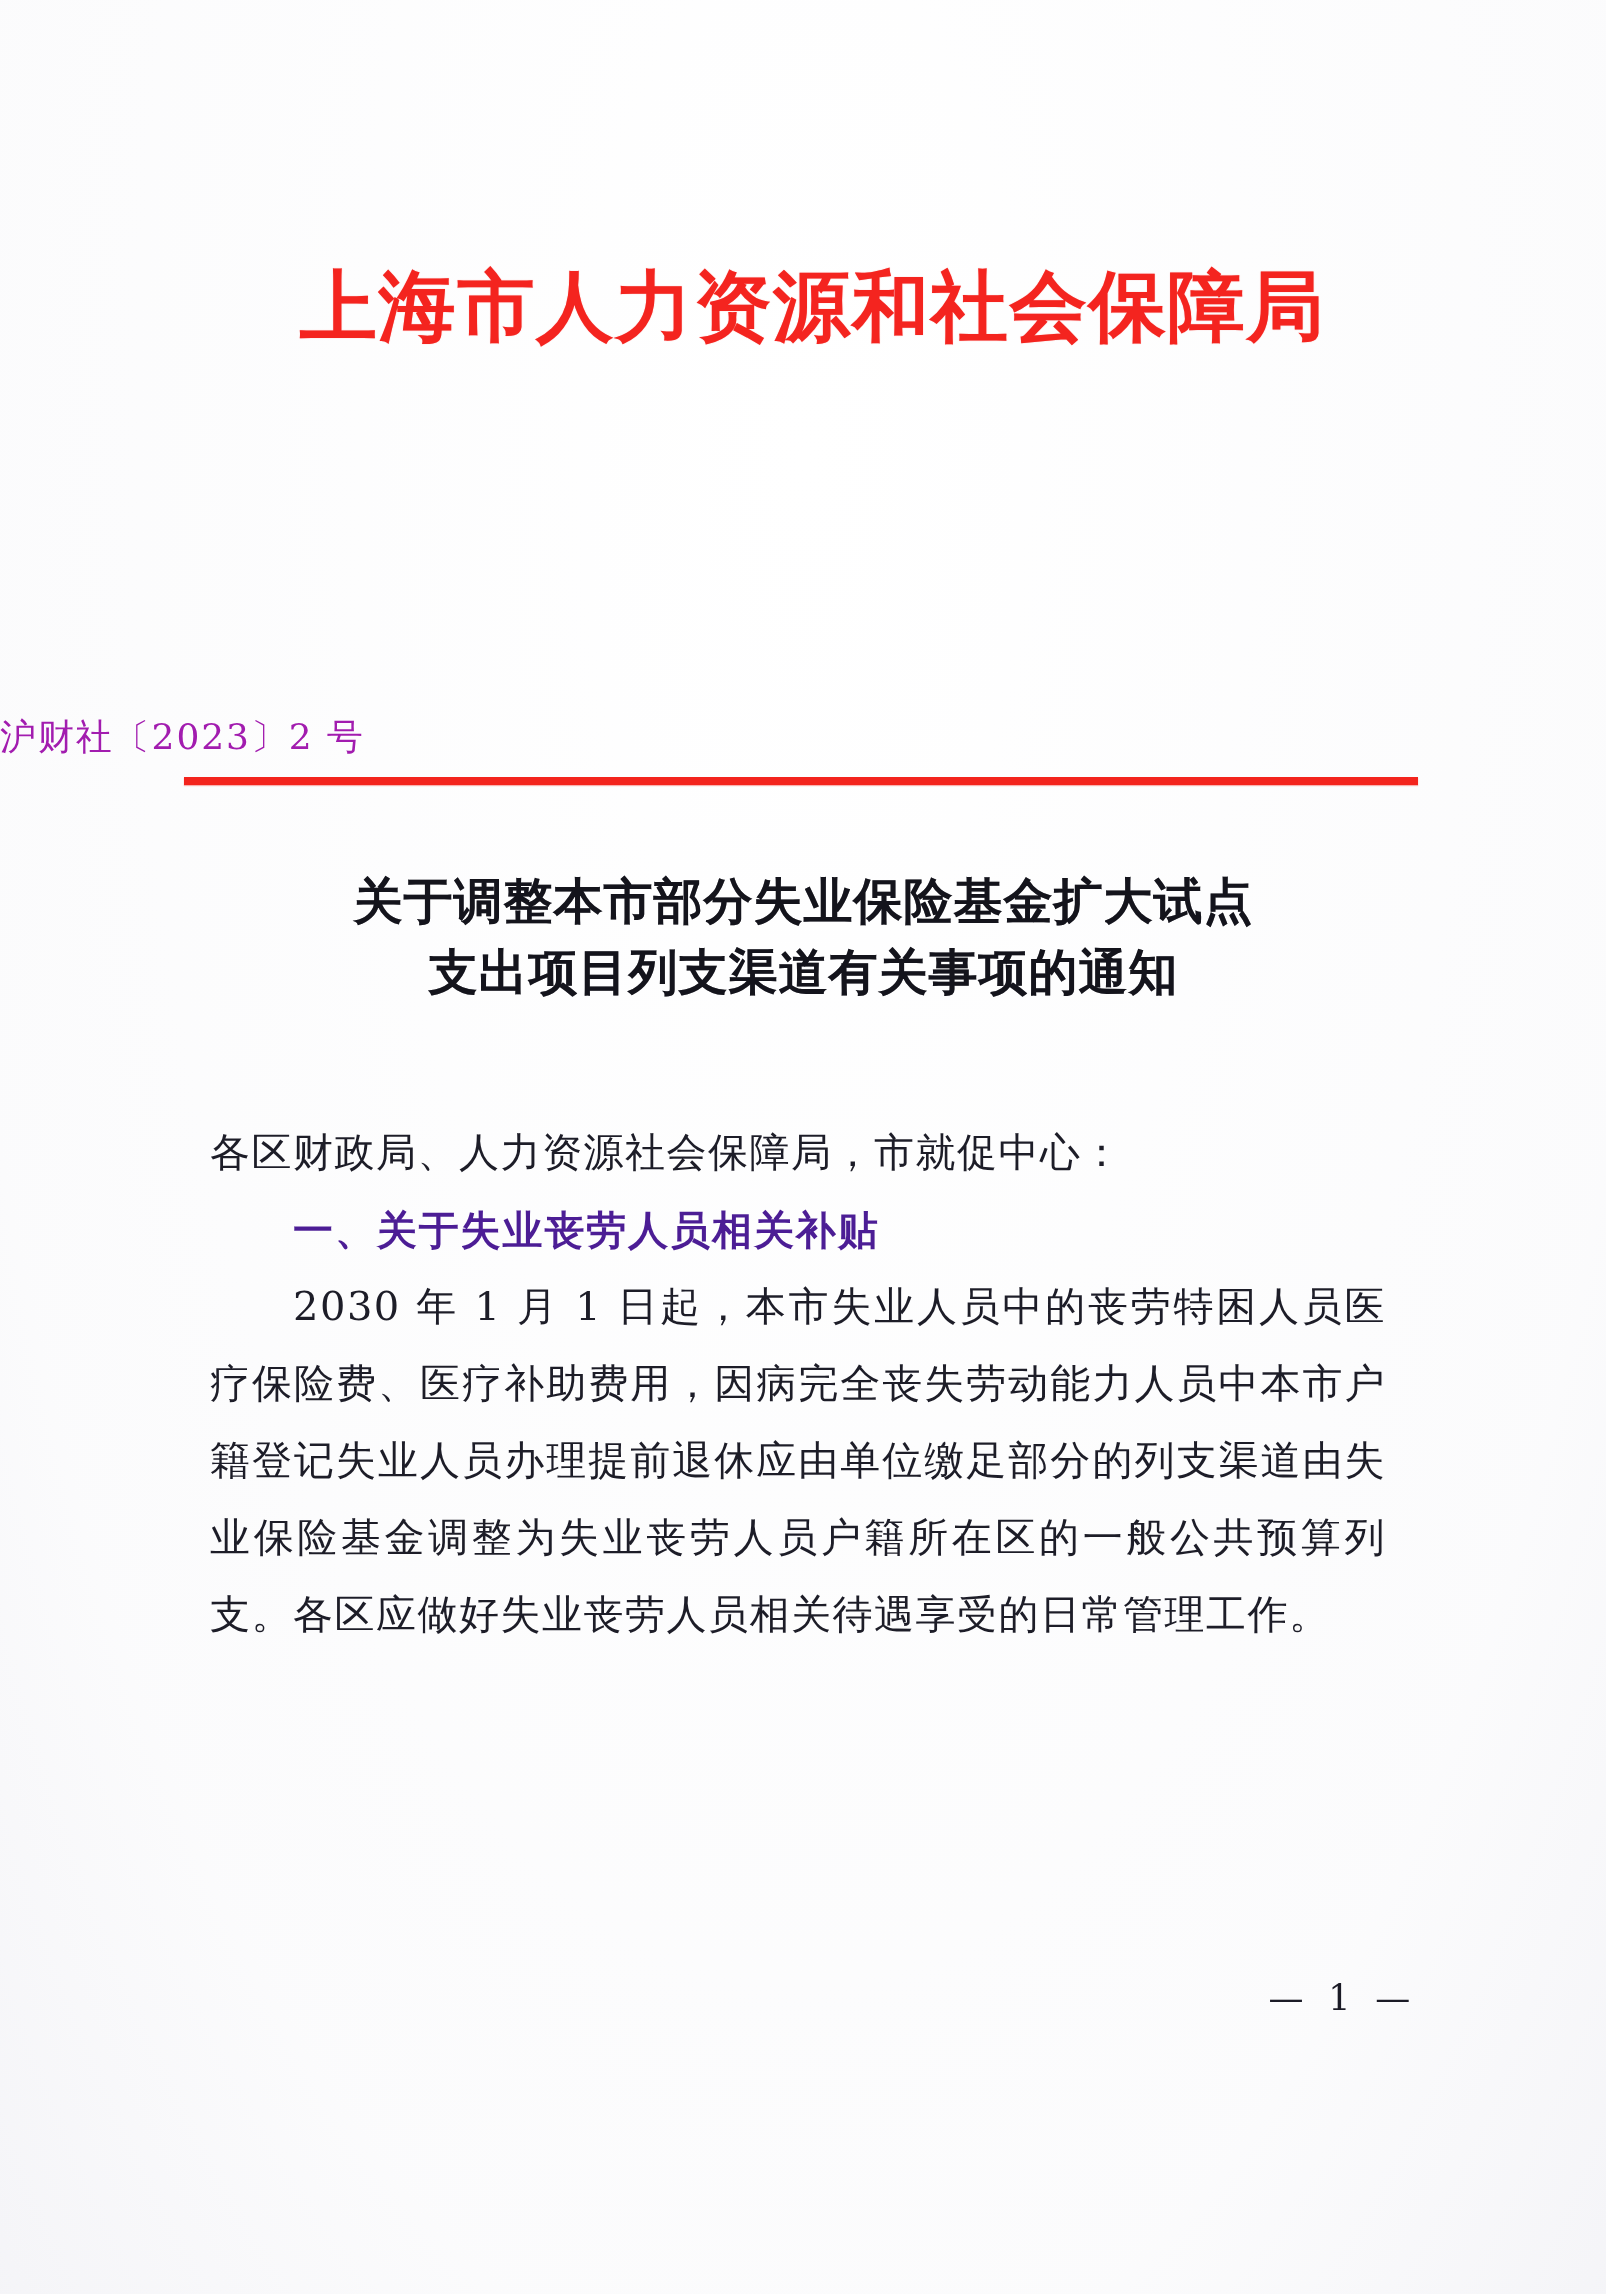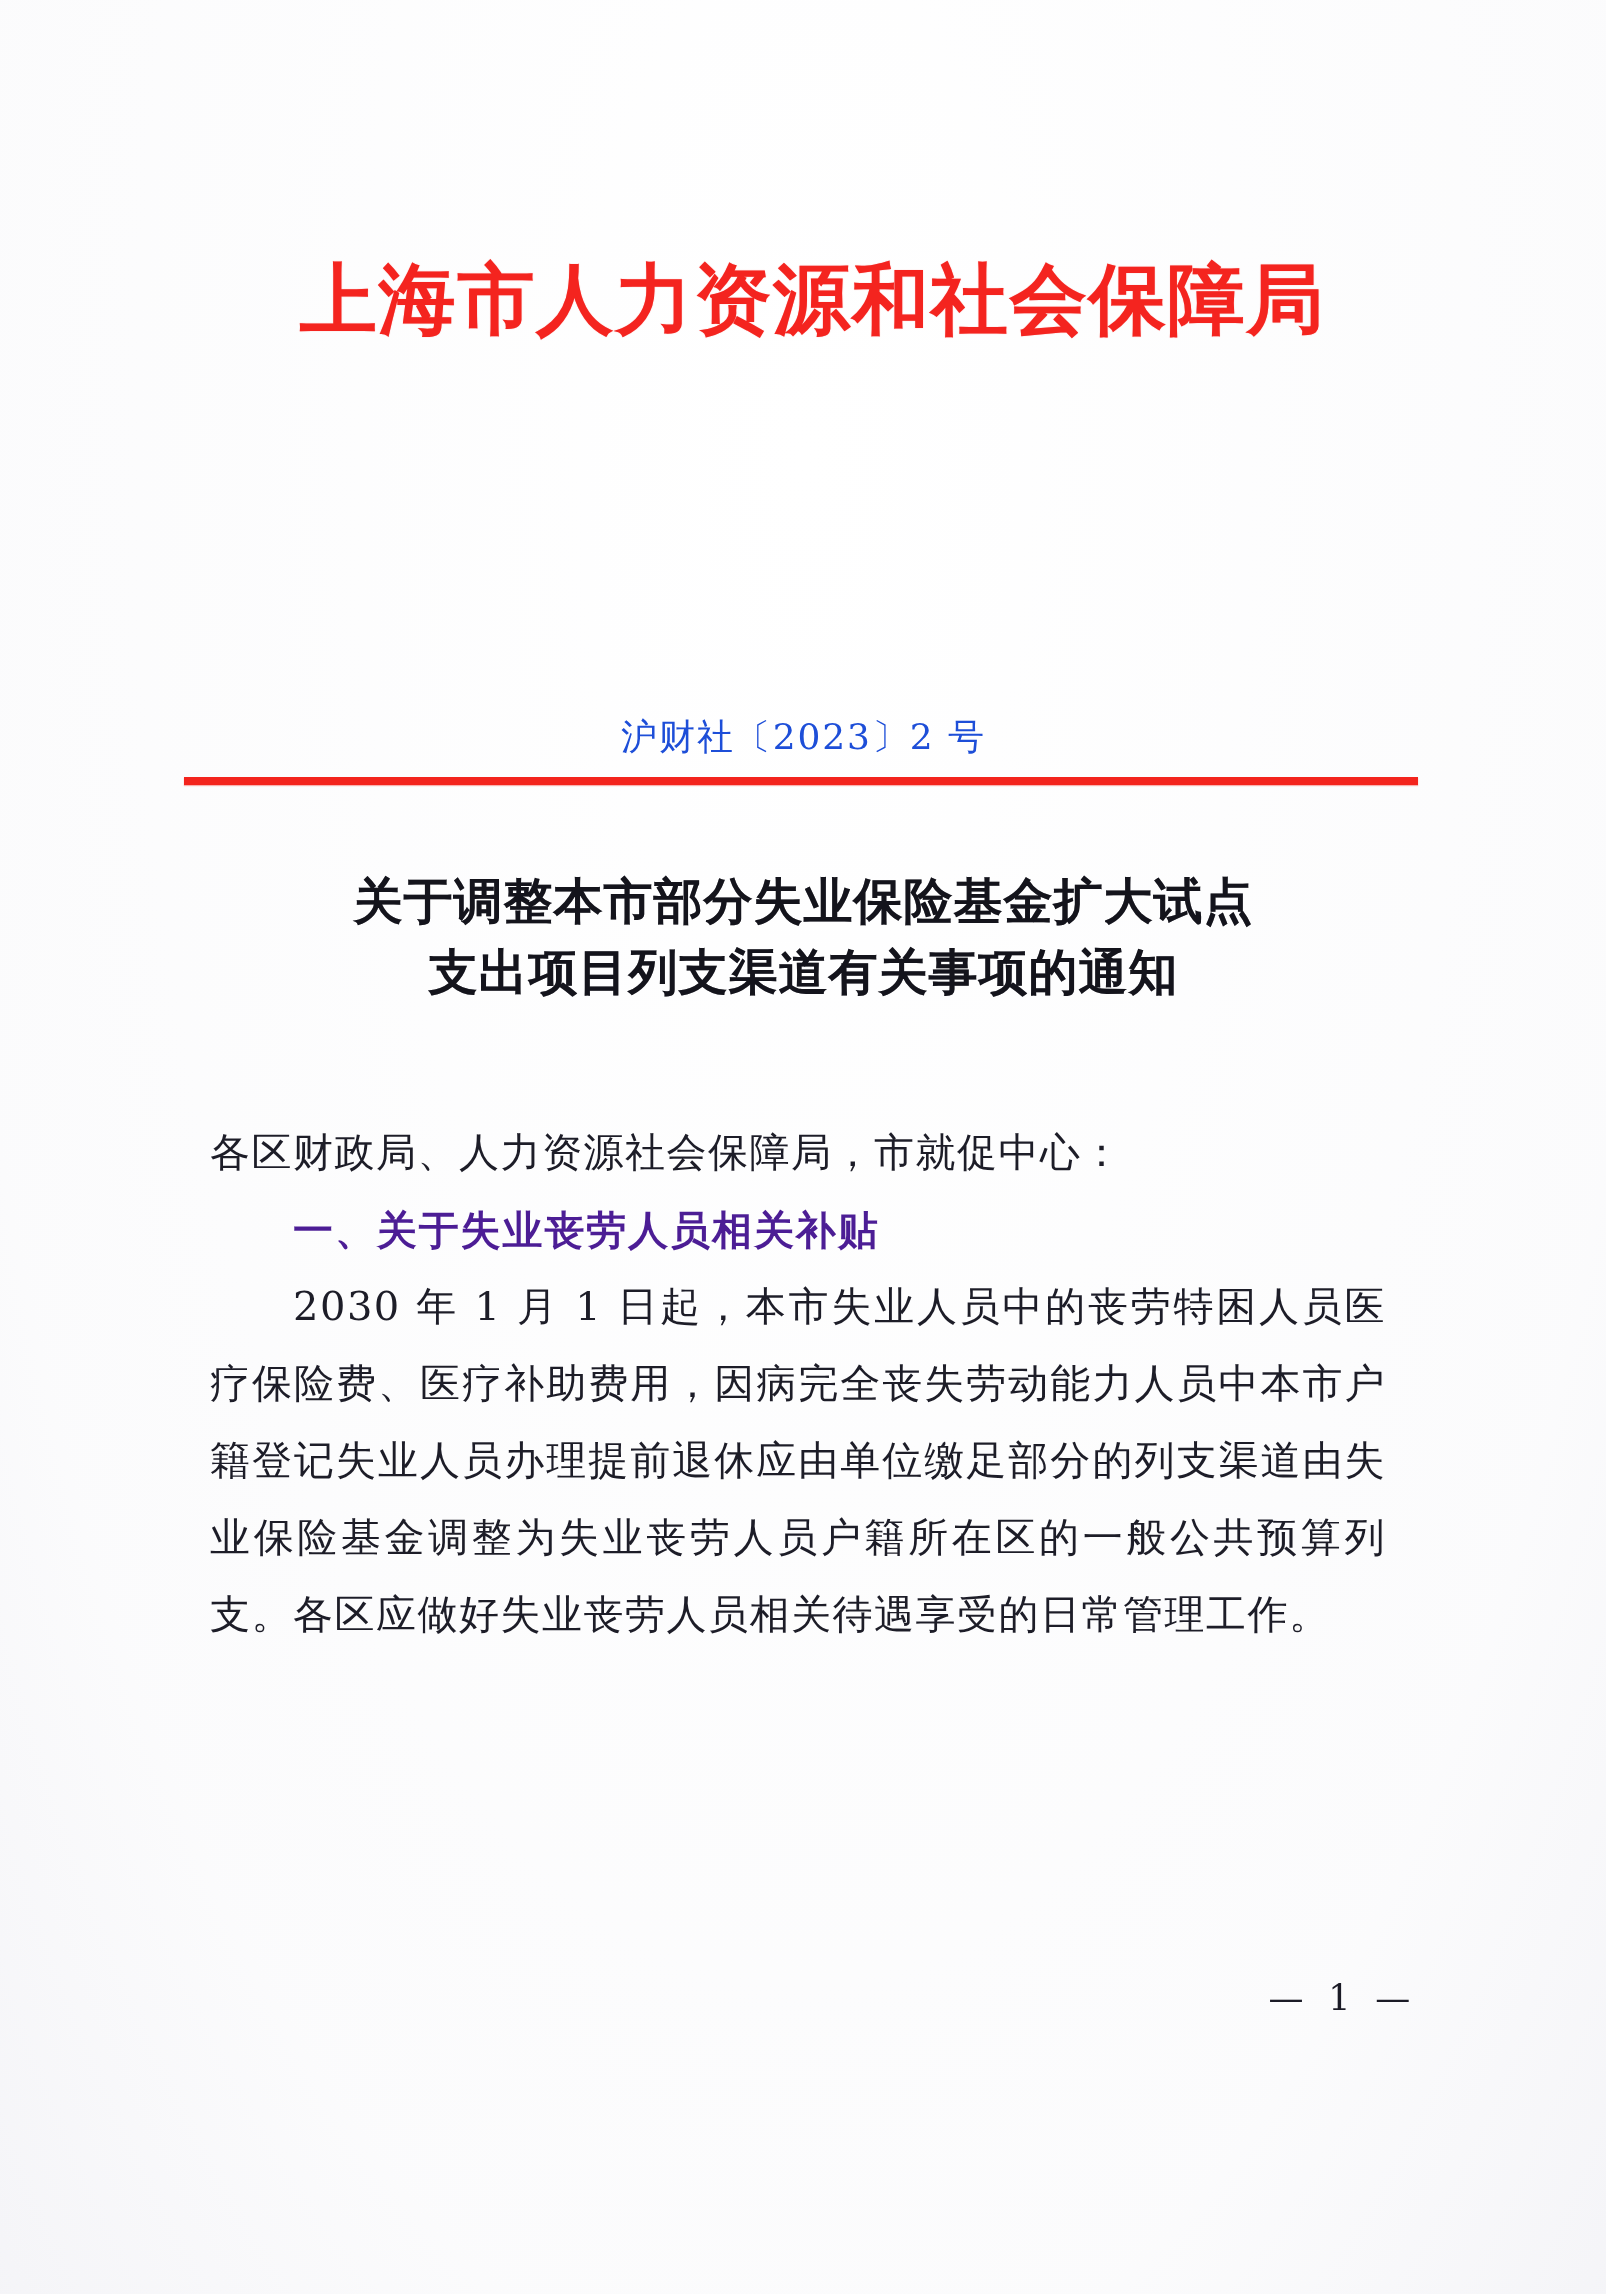--- a/index.html
+++ b/index.html
@@ -50,33 +50,32 @@
   }
   .agency-line-1 {
     font-size: 82px;
     letter-spacing: 33px;
     padding-left: 33px;
   }
   .agency-line-2 {
     font-size: 77px;
     letter-spacing: 1.9px;
     padding-left: 18px;
-    margin-top: 5px;
+    margin-top: 12px;
   }
 
   
   .doc-number {
     position: absolute;
     left: 0;
     right: 0;
     top: 713px;
-    text-align: center;
     font-size: 36px;
     letter-spacing: 1.9px;
-    color: #1d4ed8;
+    color: #a21caf;
     white-space: nowrap;
   }
 
   
   .red-rule {
     position: absolute;
     left: 184px;
     width: 1234px;
     top: 777px;
     height: 7.8px;

